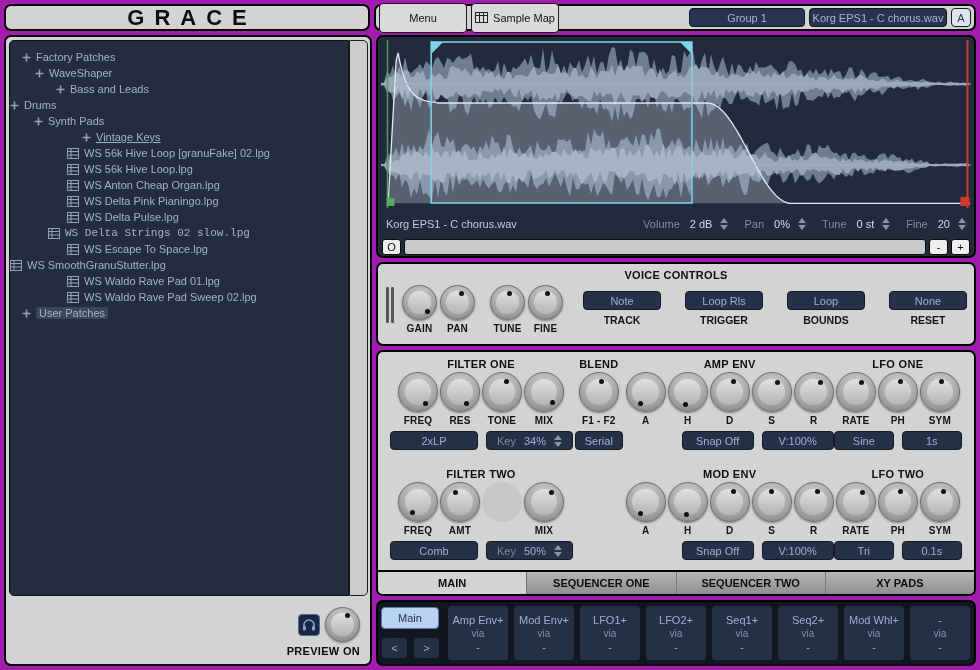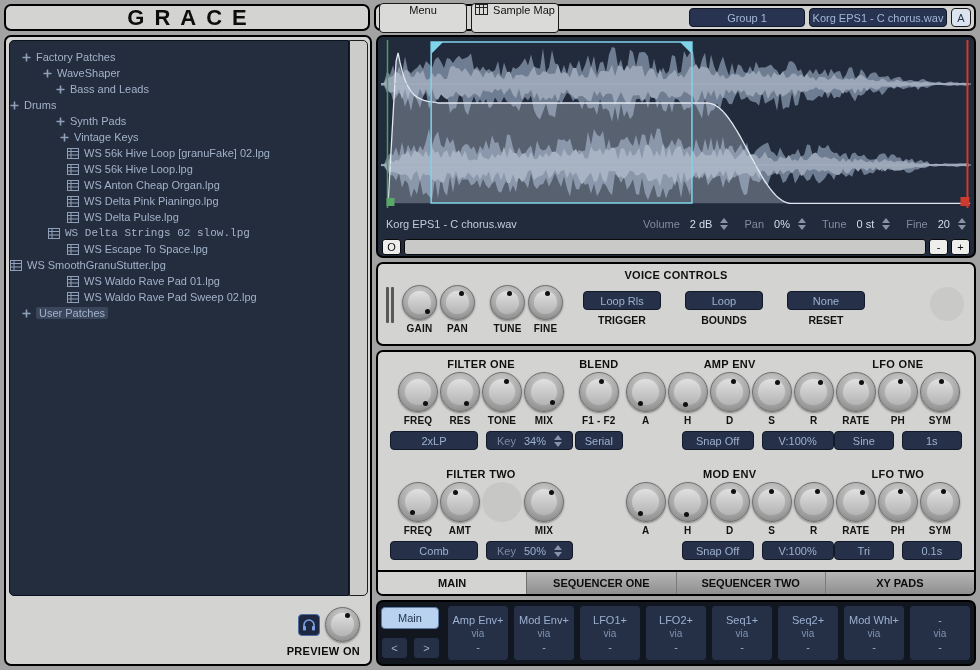--- a/index.html
+++ b/index.html
@@ -1,24 +1,24 @@
 <!DOCTYPE html>
 <html><head>
 <meta charset="utf-8">
 <style>
   *{margin:0;padding:0;box-sizing:border-box}
   html,body{width:980px;height:670px;background:#000;font-family:"Liberation Sans",sans-serif;overflow:hidden}
-  .stage{position:absolute;left:0;top:0;width:980px;height:670px;background:#a3a3a3}
+  .stage{position:absolute;left:0;top:0;width:980px;height:670px;background:#a21caf}
   .panel{position:absolute;border:2px solid #000;border-radius:7px}
 
   
   .title-box{left:4px;top:4px;width:366px;height:27px;display:flex;align-items:center;justify-content:center;background:#d3d3d1}
   .app-title{font-size:22px;font-weight:600;letter-spacing:10px;padding-left:10px;color:#0d0d0d}
   .menu-box{left:374px;top:4px;width:602px;height:27px;background:#d3d3d1;display:flex;align-items:center;padding:0 3px;gap:4px}
-  .tb-btn{height:30px;background:#dadad8;border:1.5px solid #1a1a1a;border-radius:4px;font-size:11px;color:#111;display:flex;align-items:flex-start;justify-content:center;gap:5px}
+  .tb-btn{height:30px;background:#dadad8;border:1.5px solid #1a1a1a;border-radius:4px;font-size:11px;color:#111;display:flex;align-items:center;justify-content:center;gap:5px}
   .tb-menu{width:88px}.tb-map{width:88px}
   .tb-dark{height:19px;background:#273350;border:1px solid #101827;border-radius:4px;font-size:11px;color:#a4b8d6;display:flex;align-items:center;justify-content:center}
   .tb-group{width:116px;margin-left:auto}
   .tb-sample{width:138px}
   .tb-bank{width:20px;background:#dce4f0;border:1.5px solid #1a1a1a;border-radius:4px;color:#26364f;font-size:11px;display:flex;align-items:center;justify-content:center;height:19px}
 
   
   .left-panel{left:4px;top:35px;width:368px;height:631px;background:#d3d3d1}
   .tree{position:absolute;left:3px;top:3px;width:340px;height:556px;background:#232d3e;border:1px solid #0c121d;border-radius:5px 0 0 5px;padding-top:8px;overflow:hidden}
   .tree-scroll{position:absolute;left:343px;top:3px;width:19px;height:556px;background:#cccccb;border:1px solid #1d1d1d;border-radius:0 5px 5px 0}
@@ -148,21 +148,21 @@
     <div class="tree" id="tree">
         <div class="trow" style="padding-left: 12px;">
           <span class="ticon">
             <svg width="9" height="9" viewBox="0 0 9 9">
               <line x1="4.5" y1="0.5" x2="4.5" y2="8.5" stroke="#8fa0b8" stroke-width="1.6"></line>
               <line x1="0.5" y1="4.5" x2="8.5" y2="4.5" stroke="#8fa0b8" stroke-width="1.6"></line>
             </svg>
           </span>
           <span class="tlabel">Factory Patches</span>
         </div>
-        <div class="trow" style="padding-left: 33px;">
+        <div class="trow" style="padding-left: 25px;">
           <span class="ticon">
             <svg width="9" height="9" viewBox="0 0 9 9">
               <line x1="4.5" y1="0.5" x2="4.5" y2="8.5" stroke="#8fa0b8" stroke-width="1.6"></line>
               <line x1="0.5" y1="4.5" x2="8.5" y2="4.5" stroke="#8fa0b8" stroke-width="1.6"></line>
             </svg>
           </span>
           <span class="tlabel">WaveShaper</span>
         </div>
         <div class="trow" style="padding-left: 46px;">
           <span class="ticon">
@@ -175,30 +175,30 @@
         </div>
         <div class="trow" style="">
           <span class="ticon">
             <svg width="9" height="9" viewBox="0 0 9 9">
               <line x1="4.5" y1="0.5" x2="4.5" y2="8.5" stroke="#8fa0b8" stroke-width="1.6"></line>
               <line x1="0.5" y1="4.5" x2="8.5" y2="4.5" stroke="#8fa0b8" stroke-width="1.6"></line>
             </svg>
           </span>
           <span class="tlabel">Drums</span>
         </div>
-        <div class="trow" style="padding-left: 46px;">
+        <div class="trow" style="padding-left: 24px;">
           <span class="ticon">
             <svg width="9" height="9" viewBox="0 0 9 9">
               <line x1="4.5" y1="0.5" x2="4.5" y2="8.5" stroke="#8fa0b8" stroke-width="1.6"></line>
               <line x1="0.5" y1="4.5" x2="8.5" y2="4.5" stroke="#8fa0b8" stroke-width="1.6"></line>
             </svg>
           </span>
           <span class="tlabel">Synth Pads</span>
         </div>
-        <div class="trow" style="padding-left: 50px;">
+        <div class="trow" style="padding-left: 72px; text-decoration: underline;">
           <span class="ticon">
             <svg width="9" height="9" viewBox="0 0 9 9">
               <line x1="4.5" y1="0.5" x2="4.5" y2="8.5" stroke="#8fa0b8" stroke-width="1.6"></line>
               <line x1="0.5" y1="4.5" x2="8.5" y2="4.5" stroke="#8fa0b8" stroke-width="1.6"></line>
             </svg>
           </span>
           <span class="tlabel">Vintage Keys</span>
         </div>
         <div class="trow" style="padding-left: 57px;">
           <span class="ticon">
@@ -440,20 +440,24 @@
           <div class="knob-col">
             <div class="knob sm">
               <div class="knob-face"></div>
               <div class="knob-dot" style="left: 15.9151px; top: 4.53996px;"></div>
             </div>
             <div class="knob-label">FINE</div>
           </div>
         </div>
       <div class="vbtns" id="vbtns">
           <div class="vbtn-col">
+            <div class="ctl vbtn">Note</div>
+            <div class="vlbl">TRACK</div>
+          </div>
+          <div class="vbtn-col">
             <div class="ctl vbtn">Loop Rls</div>
             <div class="vlbl">TRIGGER</div>
           </div>
           <div class="vbtn-col">
             <div class="ctl vbtn">Loop</div>
             <div class="vlbl">BOUNDS</div>
           </div>
           <div class="vbtn-col">
             <div class="ctl vbtn">None</div>
             <div class="vlbl">RESET</div>

